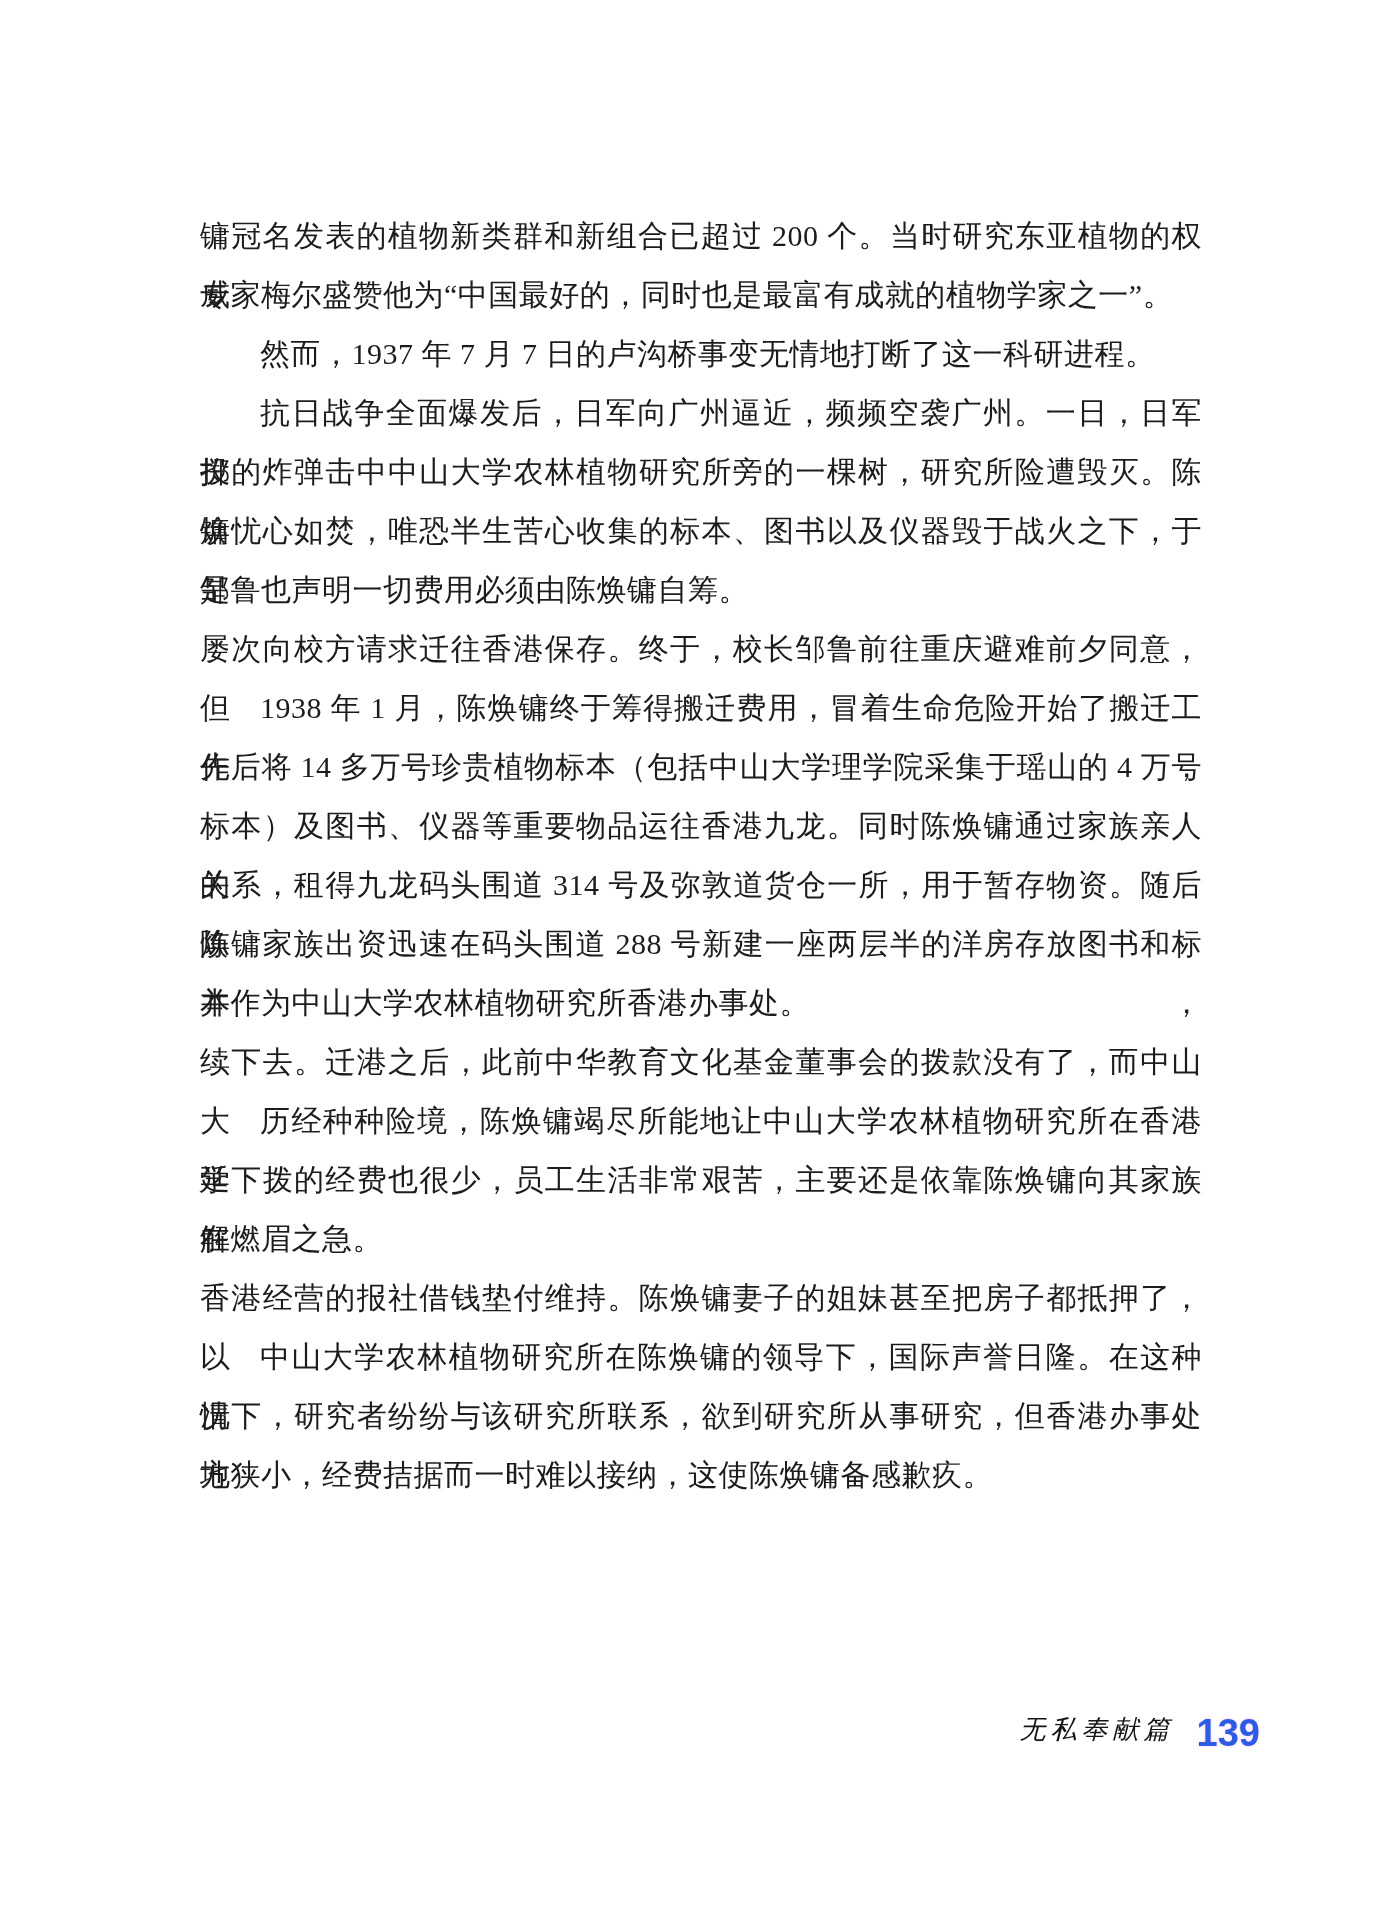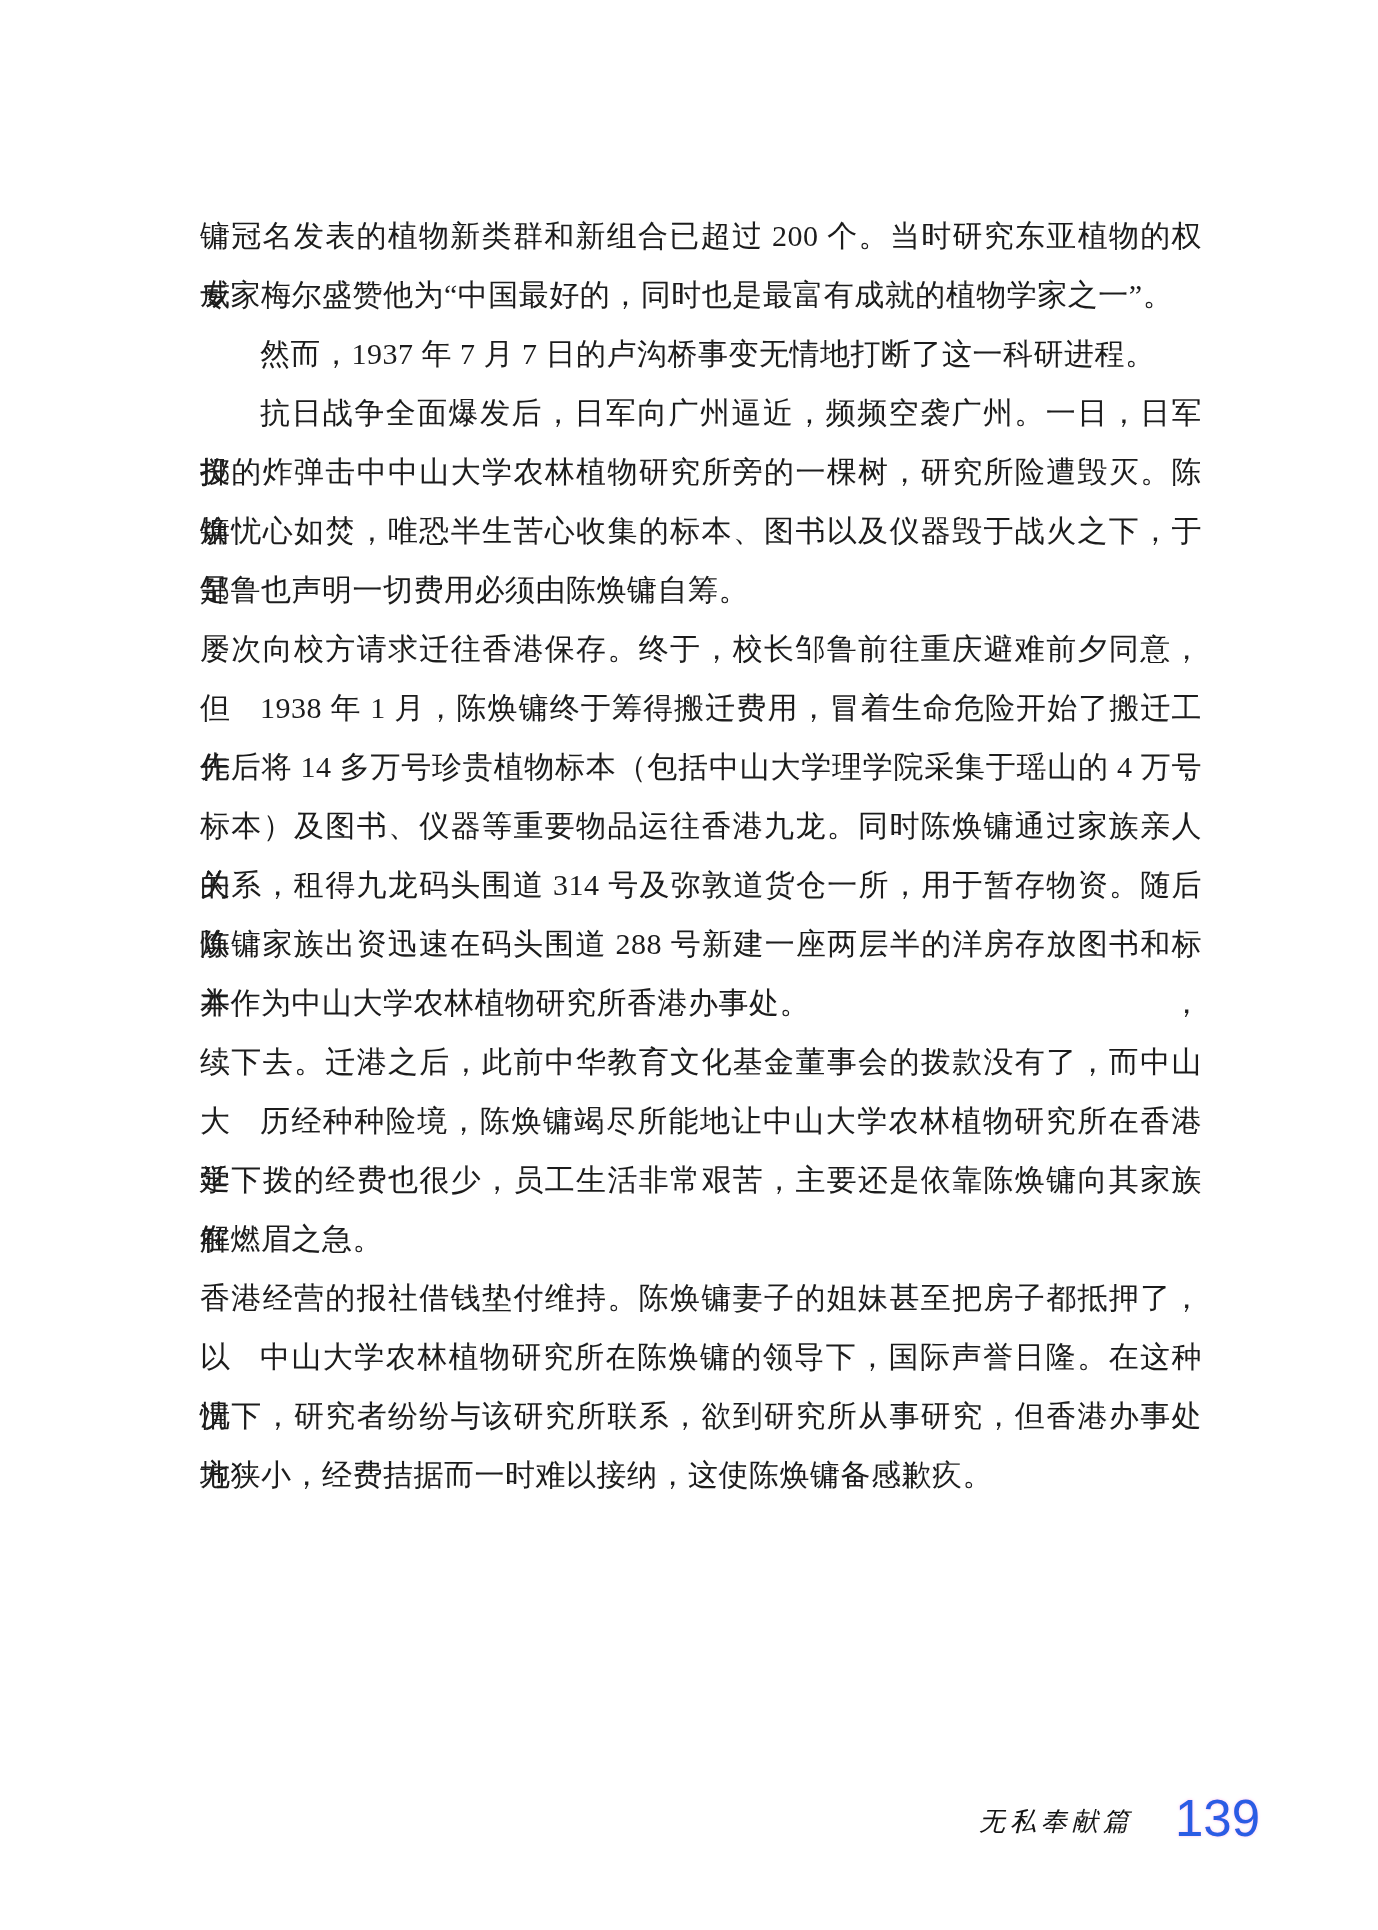--- a/index.html
+++ b/index.html
@@ -37,45 +37,44 @@
   .text-line.stretch {
     white-space: normal;
     text-align: justify;
     text-align-last: justify;
   }
   .text-line.indent {
     text-indent: 2em;
   }
   .footer {
     position: absolute;
-    top: 1793px;
+    top: 1712px;
     left: 1000px;
     width: 260px;
     display: flex;
     align-items: flex-end;
     justify-content: flex-end;
     gap: 22px;
   }
   .footer-section-title {
     font-family: "Liberation Serif", "DejaVu Serif", serif;
     font-style: italic;
     font-size: 26px;
     letter-spacing: 5px;
     color: #141414;
     padding-bottom: 5px;
     white-space: nowrap;
   }
   .page-number {
     font-family: "Liberation Sans", "DejaVu Sans", sans-serif;
-    font-size: 51px;
-    font-weight: 400;
+    font-size: 38px;
+    font-weight: 700;
     color: #2b5ce4;
     text-shadow: 0 0 3px rgba(255, 170, 235, 0.75);
     line-height: 1;
-    margin-left: 19px;
   }
 </style>
 </head>
 <body>
 
 <div class="page">
 
   <div class="text-block" id="text-block">
       <div class="paragraph">
         <div class="text-line stretch">镛冠名发表的植物新类群和新组合已超过 200 个。当时研究东亚植物的权威</div>

